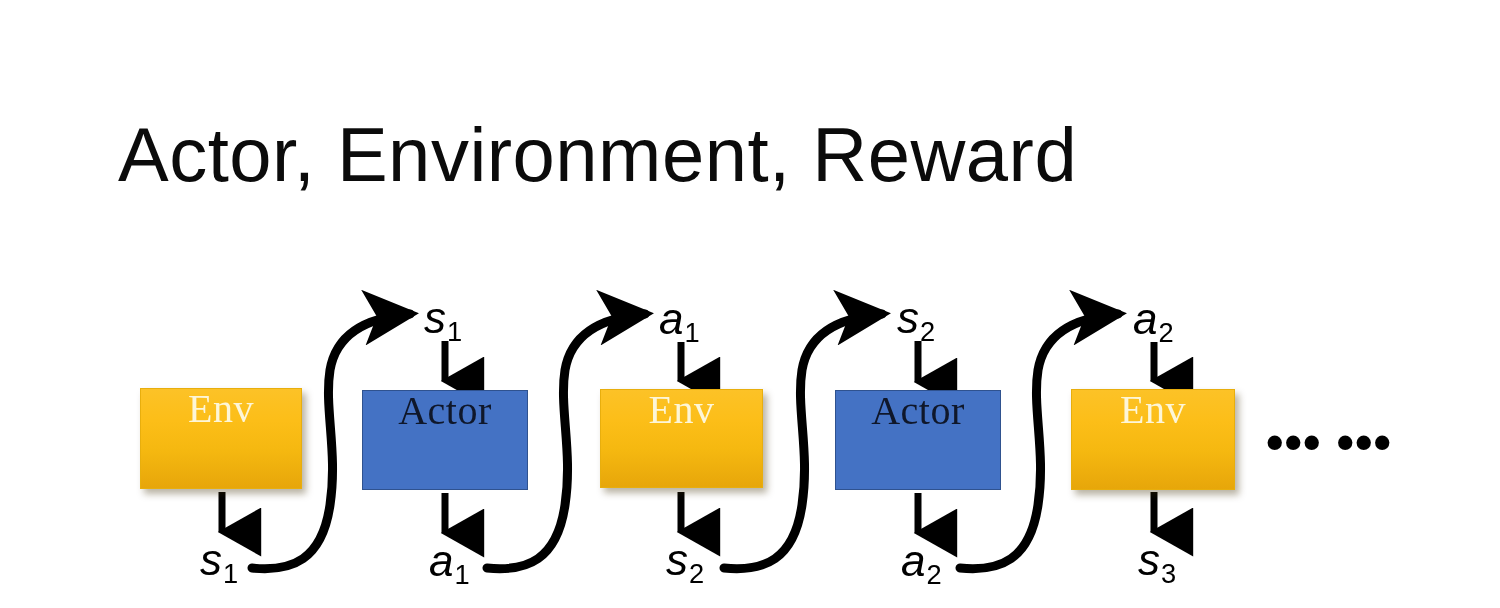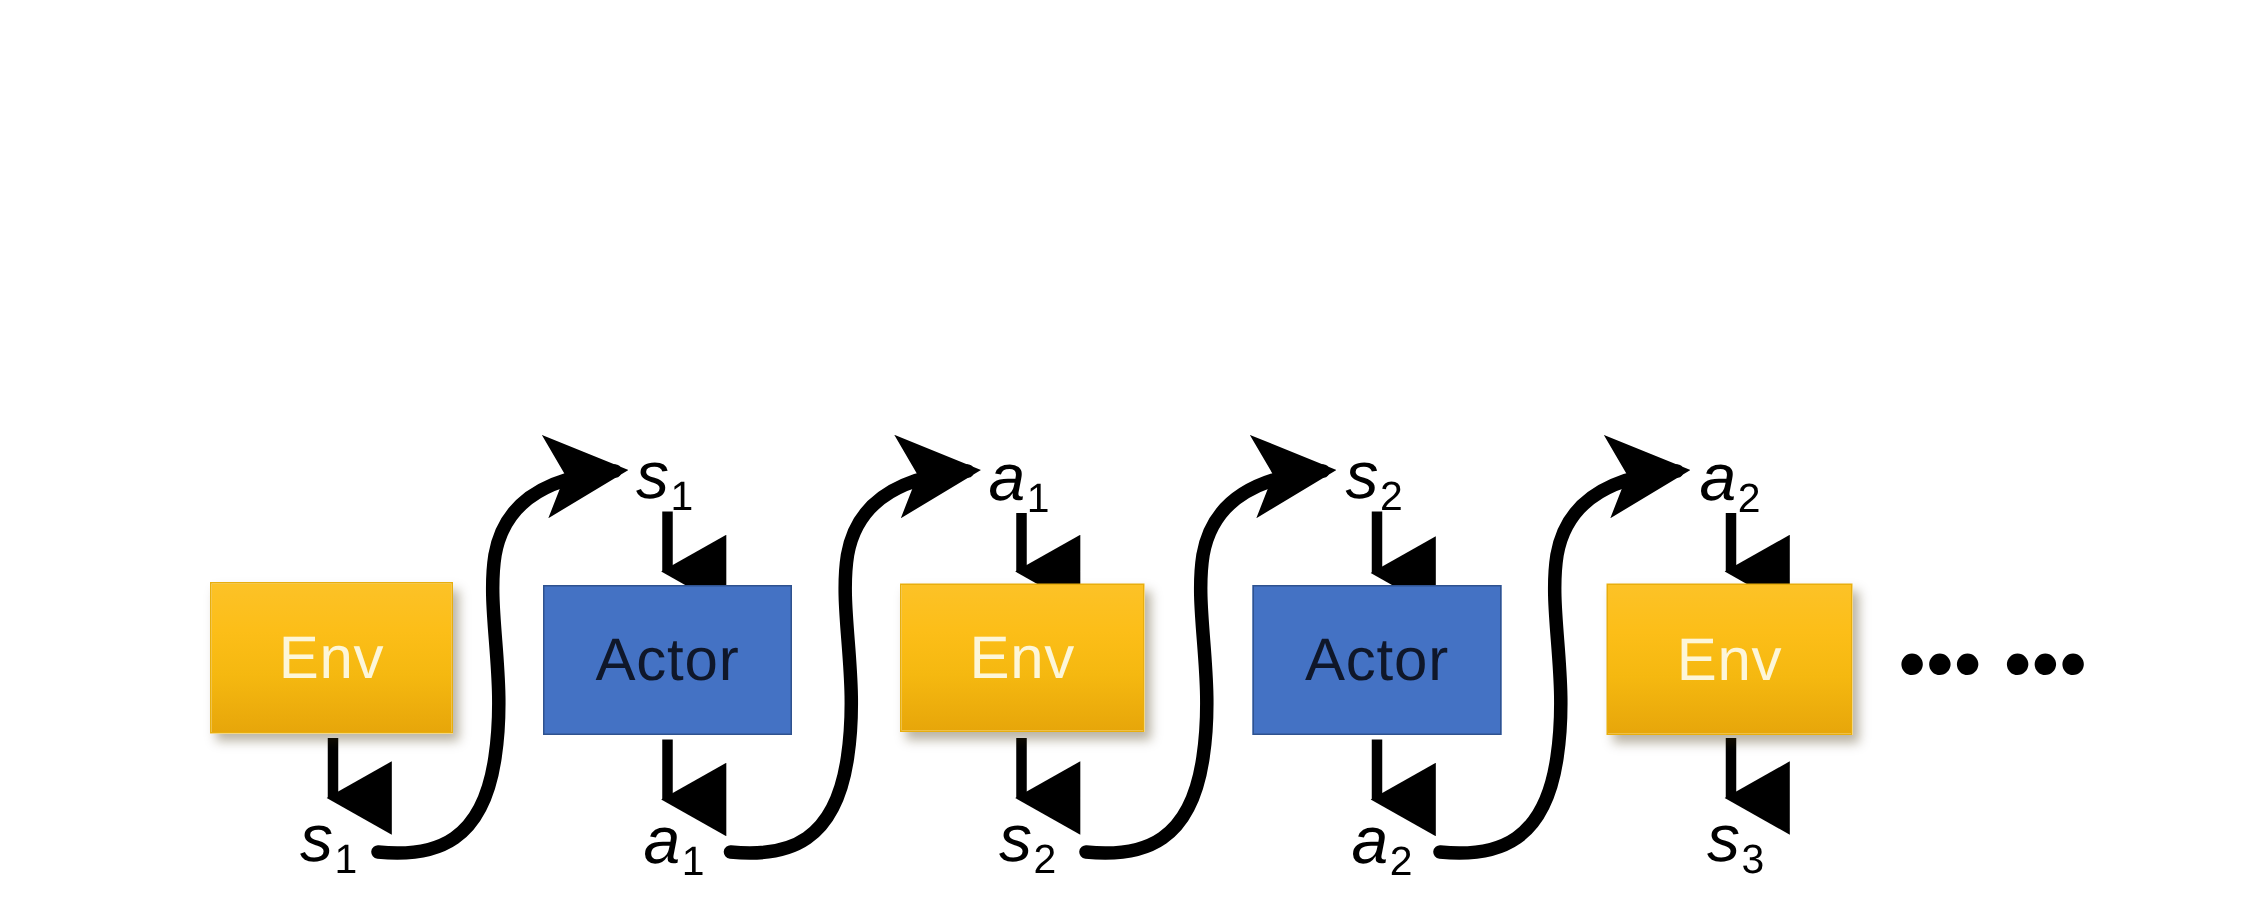--- a/index.html
+++ b/index.html
@@ -44,25 +44,24 @@
     top: 0;
     width: 1500px;
     height: 608px;
     pointer-events: none;
   }
 
   
   .node-box {
     position: absolute;
     display: flex;
-    align-items: center;
     justify-content: center;
     box-sizing: border-box;
     color: #ffffff;
-    font-family: Liberation Sans, sans-serif;
+    font-family: Liberation Serif, serif;
     font-weight: 400;
     font-size: 40px;
     line-height: 40px;
     letter-spacing: 0.5px;
     user-select: none;
   }
   .node-box.env {
     background: linear-gradient(180deg, #fcc227 0%, #fcbe18 32%, #f5b810 62%, #e7a60a 100%);
     color: #fdf6d8;
     border: 1px solid #e8ae0d;
@@ -107,20 +106,21 @@
     color: #000000;
     white-space: nowrap;
     user-select: none;
   }
 </style>
 </head>
 <body>
 
 <div id="slide">
 
+  <div id="slide-title">Actor, Environment, Reward</div>
 
   <div id="diagram">
 
     <svg id="curve-layer" viewBox="0 0 1500 608" width="1500" height="608">
       <defs>
         <marker id="head-down" markerWidth="7" markerHeight="7" refX="3.5" refY="6.2" orient="auto" markerUnits="strokeWidth">
           <path d="M0,0.6 L7,0.6 L3.5,6.8 Z" fill="#000000"></path>
         </marker>
         <marker id="head-curve" markerWidth="6.2" markerHeight="6.2" refX="5.2" refY="3.1" orient="auto" markerUnits="strokeWidth">
           <path d="M0,0 L6.2,3.1 L0,6.2 L1.5,3.1 Z" fill="#000000"></path>

